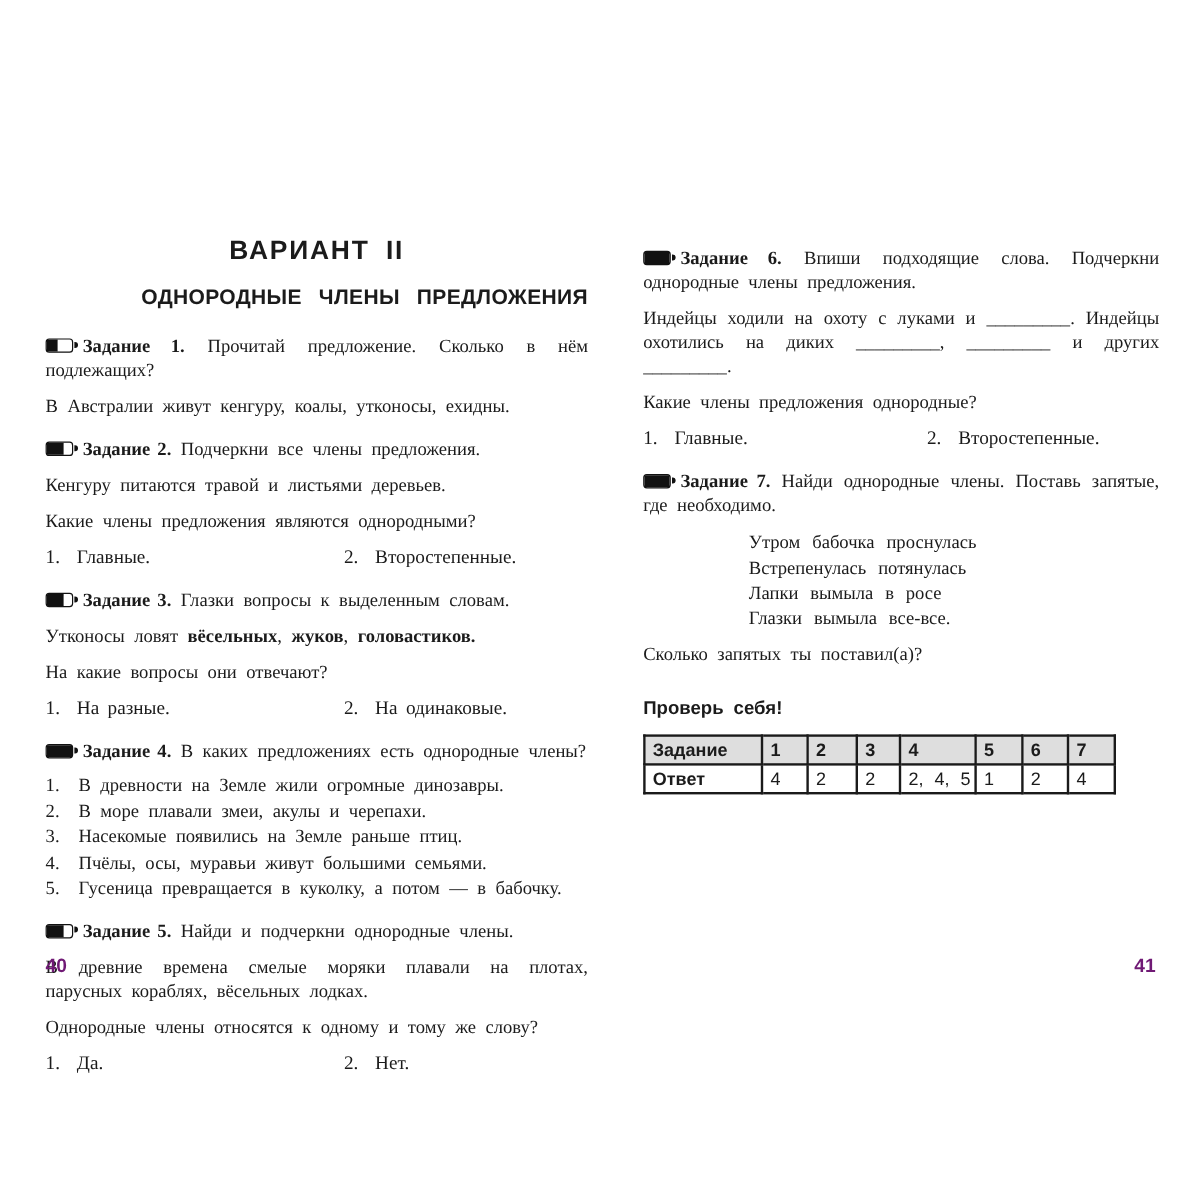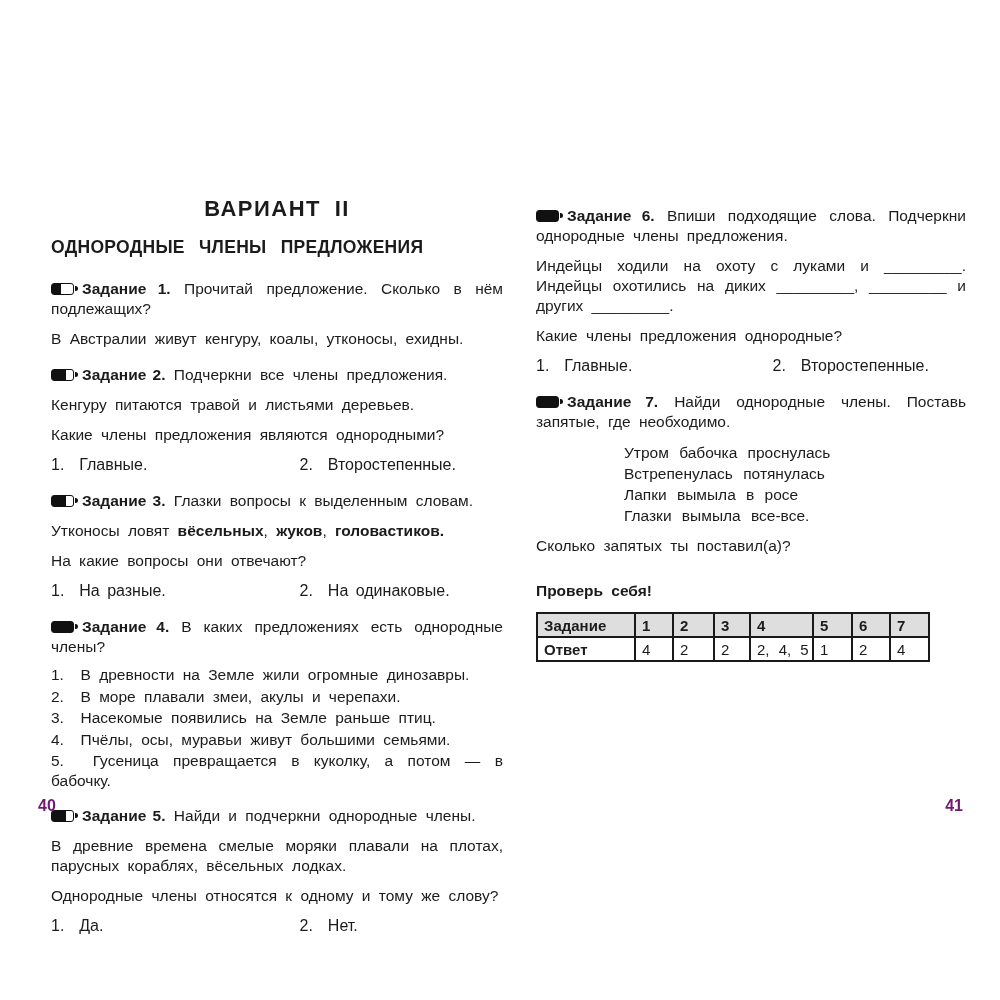--- a/index.html
+++ b/index.html
@@ -6,33 +6,33 @@
     margin: 0; padding: 0;
     width: 1000px; height: 1000px;
     background: #ffffff;
     font-family: "Liberation Sans", sans-serif;
     color: #1b1b1b;
     overflow: hidden;
   }
   .sheet { position: relative; width: 1000px; height: 1000px; background: #fff; }
 
   .col { position: absolute; }
-  .col-left  { left: 51px;  top: 196px; width: 452px; }
+  .col-left  { left: 38px;  top: 196px; width: 452px; }
   .col-right { left: 536px; top: 206px; width: 430px; }
 
   .v-title {
     font-size: 22px; font-weight: bold; text-align: center;
     letter-spacing: 1.5px; word-spacing: 6px; margin: 0 0 15px 0;
   }
   .v-subtitle {
-    font-size: 17.5px; font-weight: bold; text-align: left;
+    font-size: 17.5px; font-weight: bold; text-align: right;
     word-spacing: 9px; margin: 0 0 21px 0; letter-spacing: 0.3px;
   }
 
-  .task { margin-top: 16px; }
+  .task { margin-top: 16px; font-family: Liberation Serif, serif; }
   .task:first-child { margin-top: 0; }
 
   .task-head, .sent, .quest {
     font-size: 15.5px; line-height: 20px;
     text-align: justify; word-spacing: 4px;
     margin: 10px 0 0 0;
   }
   .task-head { margin-top: 16px; }
   .task-head b { word-spacing: 2px; }
 

